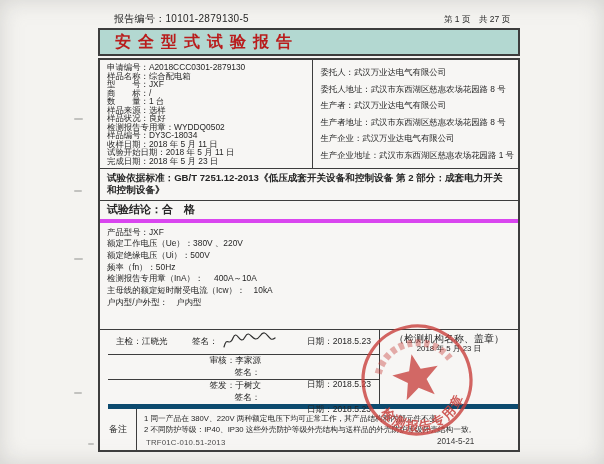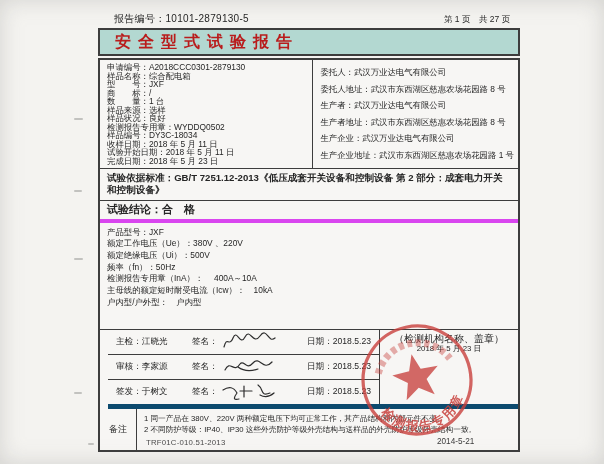--- a/index.html
+++ b/index.html
@@ -24,21 +24,21 @@
   .col-left .ln{font-size:8.4px; line-height:8.55px; white-space:nowrap;}
   .col-right{flex:1; padding:4px 4px 2px 7px; box-sizing:border-box;}
   .col-right .ln{font-size:8.4px; line-height:16.6px; white-space:nowrap;}
   .row-standard{border-bottom:1px solid #3d3d3d; padding:3px 7px; font-size:9.6px; font-weight:bold; line-height:12.5px; height:25px; box-sizing:content-box;}
   .row-conclusion{border-bottom:4px solid #d946ef; padding:2px 7px; font-size:11px; font-weight:bold; height:14px; line-height:13px;}
   .row-product{border-bottom:1px solid #3d3d3d; padding:4px 7px; height:98px;}
   .row-product .ln{font-size:8.4px; line-height:11.7px; white-space:nowrap;}
   .sign-block{display:flex; border-bottom:5px solid #0c4a6e;margin-left:8px;}
   .sign-rows{flex:1; border-right:1px solid #3d3d3d;}
   .sr{display:flex; align-items:center; height:24px; padding-left:8px; font-size:8.6px;}
-  .sr + .sr{border-top:1px solid #3d3d3d;}
+  .sr + .sr{border-top:1px solid #3d3d3d;flex-direction:column;}
   .sr .who{width:76px; white-space:nowrap;}
   .sr .siglabel{white-space:nowrap;}
   .sr .sig-svg{width:58px; height:19px; margin:0 2px;}
   .sr .date{margin-left:auto; padding-right:8px; white-space:nowrap;}
   .stamp-cell{width:138px; position:relative; text-align:center; padding-top:4px; box-sizing:border-box;}
   .stamp-note{font-size:10px; line-height:10.5px; white-space:nowrap;}
   .stamp-date{font-size:7.8px; line-height:10.5px;}
   .seal-svg{position:absolute; left:-22px; top:-9px; width:118px; height:118px; transform:rotate(-12deg); z-index:3;}
   .row-remarks{display:flex;}
   .rk-label{width:36px; border-right:1px solid #3d3d3d; display:flex; align-items:center; justify-content:center; font-size:9px;}

